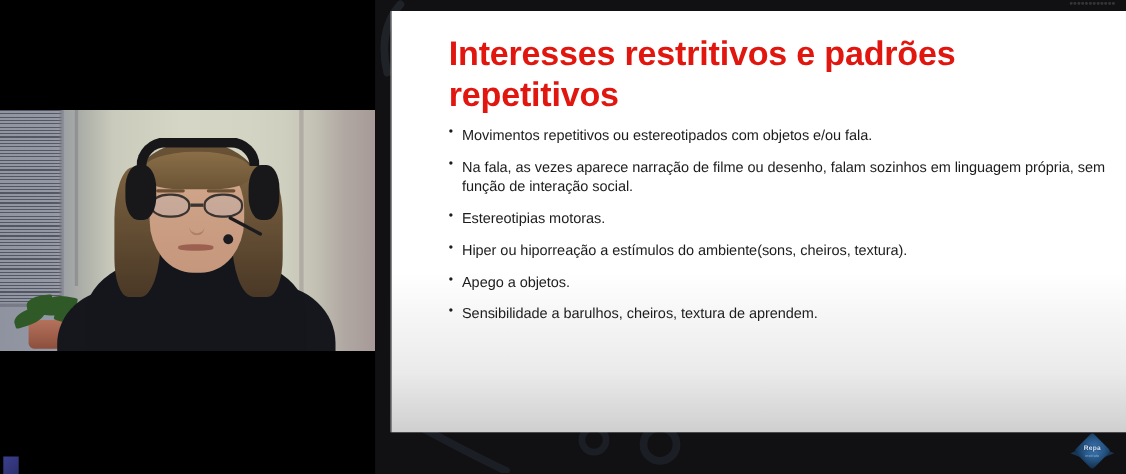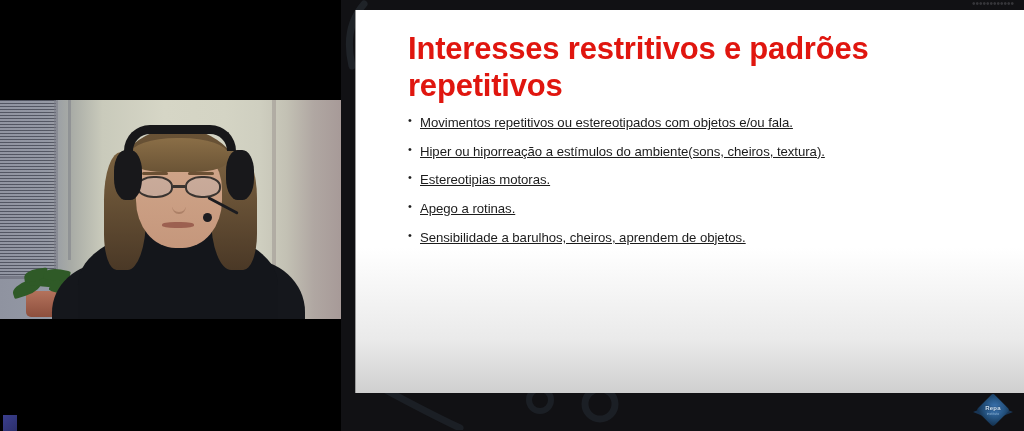--- a/index.html
+++ b/index.html
@@ -234,21 +234,20 @@
     list-style:none;
   }
   #bullet-list li {
     position:relative;
     padding-left:12px;
     margin-bottom:10px;
     color:#1c1c1c;
     font-size:13.2px;
     line-height:1.42;
     letter-spacing:-.05px;
-    text-decoration:underline;
   }
   #bullet-list li::before {
     content:"•";
     position:absolute;
     left:0; top:-1px;
     font-size:11px;
     color:#1c1c1c;
   }
 
   
@@ -381,24 +380,25 @@
         <div class="boom"></div>
         <div class="mic"></div>
       </div>
     </div>
   </div>
 
   <div id="slide">
     <h1 id="slide-title">Interesses restritivos e padrões repetitivos</h1>
     <ul id="bullet-list">
         <li>Movimentos repetitivos ou estereotipados com objetos e/ou fala.</li>
+        <li>Na fala, as vezes aparece narração de filme ou desenho, falam sozinhos em linguagem própria, sem função de interação social.</li>
+        <li>Estereotipias motoras.</li>
         <li>Hiper ou hiporreação a estímulos do ambiente(sons, cheiros, textura).</li>
-        <li>Estereotipias motoras.</li>
-        <li>Apego a rotinas.</li>
-        <li>Sensibilidade a barulhos, cheiros, aprendem de objetos.</li>
+        <li>Apego a objetos.</li>
+        <li>Sensibilidade a barulhos, cheiros, textura de aprendem.</li>
       </ul>
   </div>
 
   <div id="brand-badge">
     <div class="wing l"></div>
     <div class="wing r"></div>
     <div class="diamond"></div>
     <div class="badge-text">Repa</div>
     <div class="badge-sub">instituto</div>
   </div>

